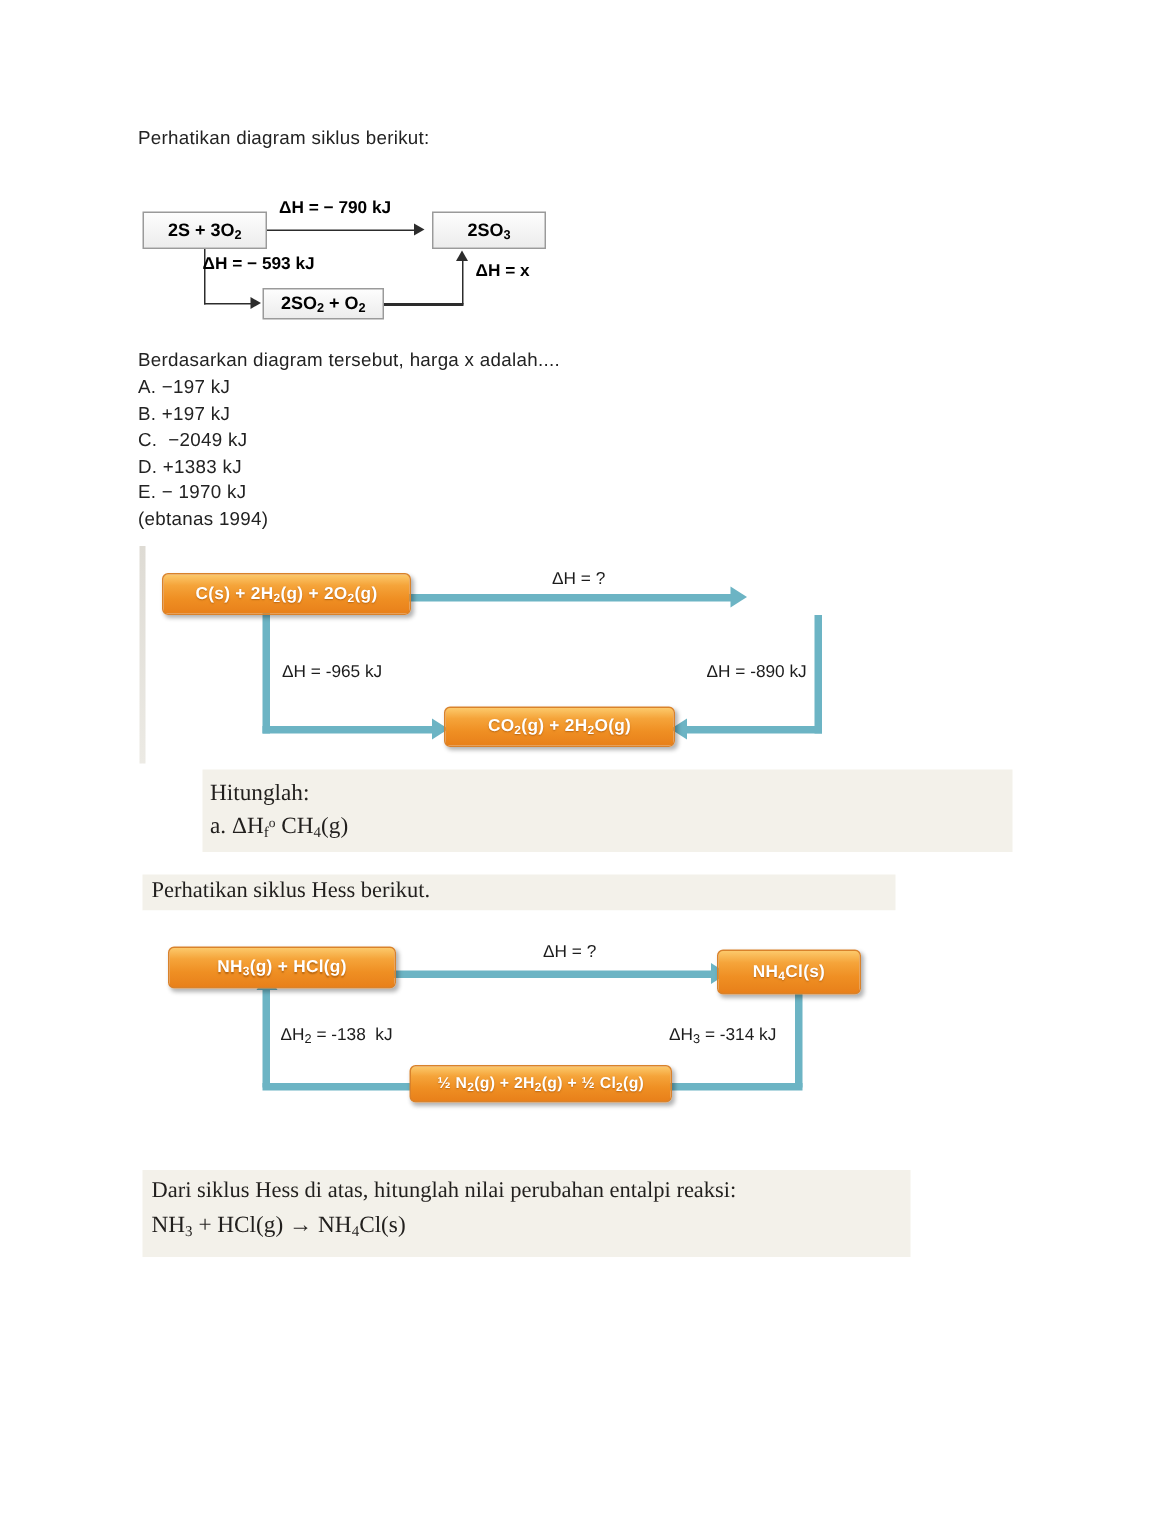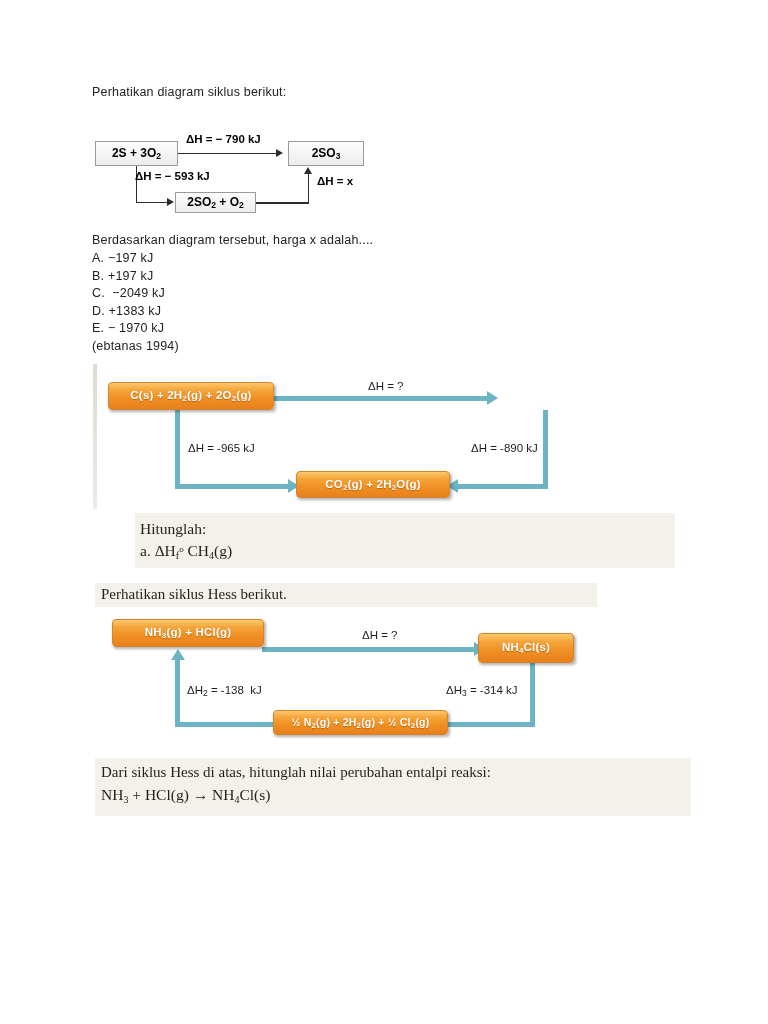--- a/index.html
+++ b/index.html
@@ -193,41 +193,41 @@
     <div class="tl-arrow-r" style="left:379px;top:35px;"></div>
 
     <div class="tl-h" style="left:80px;top:115px;width:105px;"></div>
     <div class="tl-v" style="left:80px;top:50px;height:68px;"></div>
     <div class="tl-arrow-u" style="left:75.5px;top:42px;"></div>
 
     <div class="tl-h" style="left:350px;top:115px;width:90px;"></div>
     <div class="tl-v" style="left:435px;top:48px;height:70px;"></div>
     <div class="tl-arrow-u" style="left:430.5px;top:40px;"></div>
 
-    <div class="obox" style="left:17px;top:12px;width:152px;height:28px;">
+    <div class="obox" style="left:17px;top:24px;width:152px;height:28px;">
       <span>NH<sub>3</sub>(g) + HCl(g)</span>
     </div>
     <div class="obox" style="left:383px;top:26px;width:96px;height:30px;">
       <span>NH<sub>4</sub>Cl(s)</span>
     </div>
     <div class="obox small" style="left:178px;top:103px;width:175px;height:25px;">
       <span>½ N<sub>2</sub>(g) + 2H<sub>2</sub>(g) + ½ Cl<sub>2</sub>(g)</span>
     </div>
 
     <div class="olbl" style="left:267px;top:22px;">
       <span>ΔH = ?</span>
     </div>
     <div class="olbl" style="left:92px;top:77px;">
       <span>ΔH<sub>2</sub> = -138&nbsp; kJ</span>
     </div>
     <div class="olbl" style="left:351px;top:77px;">
       <span>ΔH<sub>3</sub> = -314 kJ</span>
     </div>
   </div>
 
-  <div class="band" style="left:95px;top:758px;width:596px;height:58px;">
+  <div class="band" style="left:95px;top:780px;width:502px;height:58px;padding-left:10px;">
     <div class="band-line serif s17" style="left:6px;top:6px;">Dari siklus Hess di atas, hitunglah nilai perubahan entalpi reaksi:</div>
     <div class="band-line serif s18" style="left:6px;top:28px;">
       <span>NH<sub>3</sub> + HCl(g) → NH<sub>4</sub>Cl(s)</span>
     </div>
   </div>
 
 </div>
 
 </body></html>

